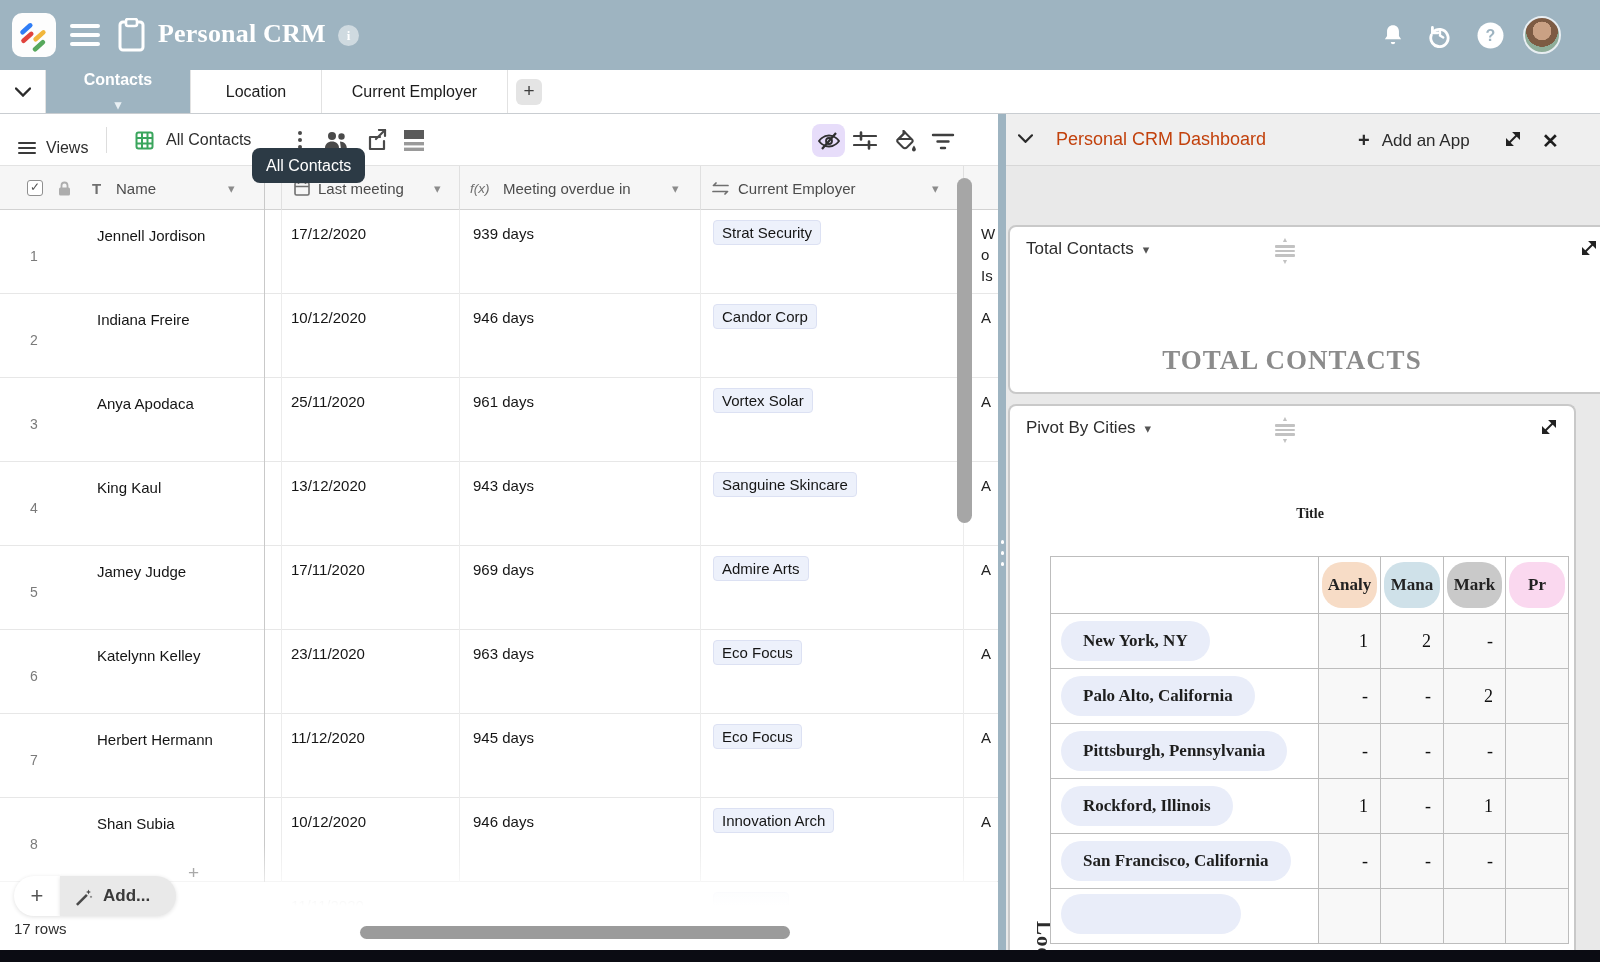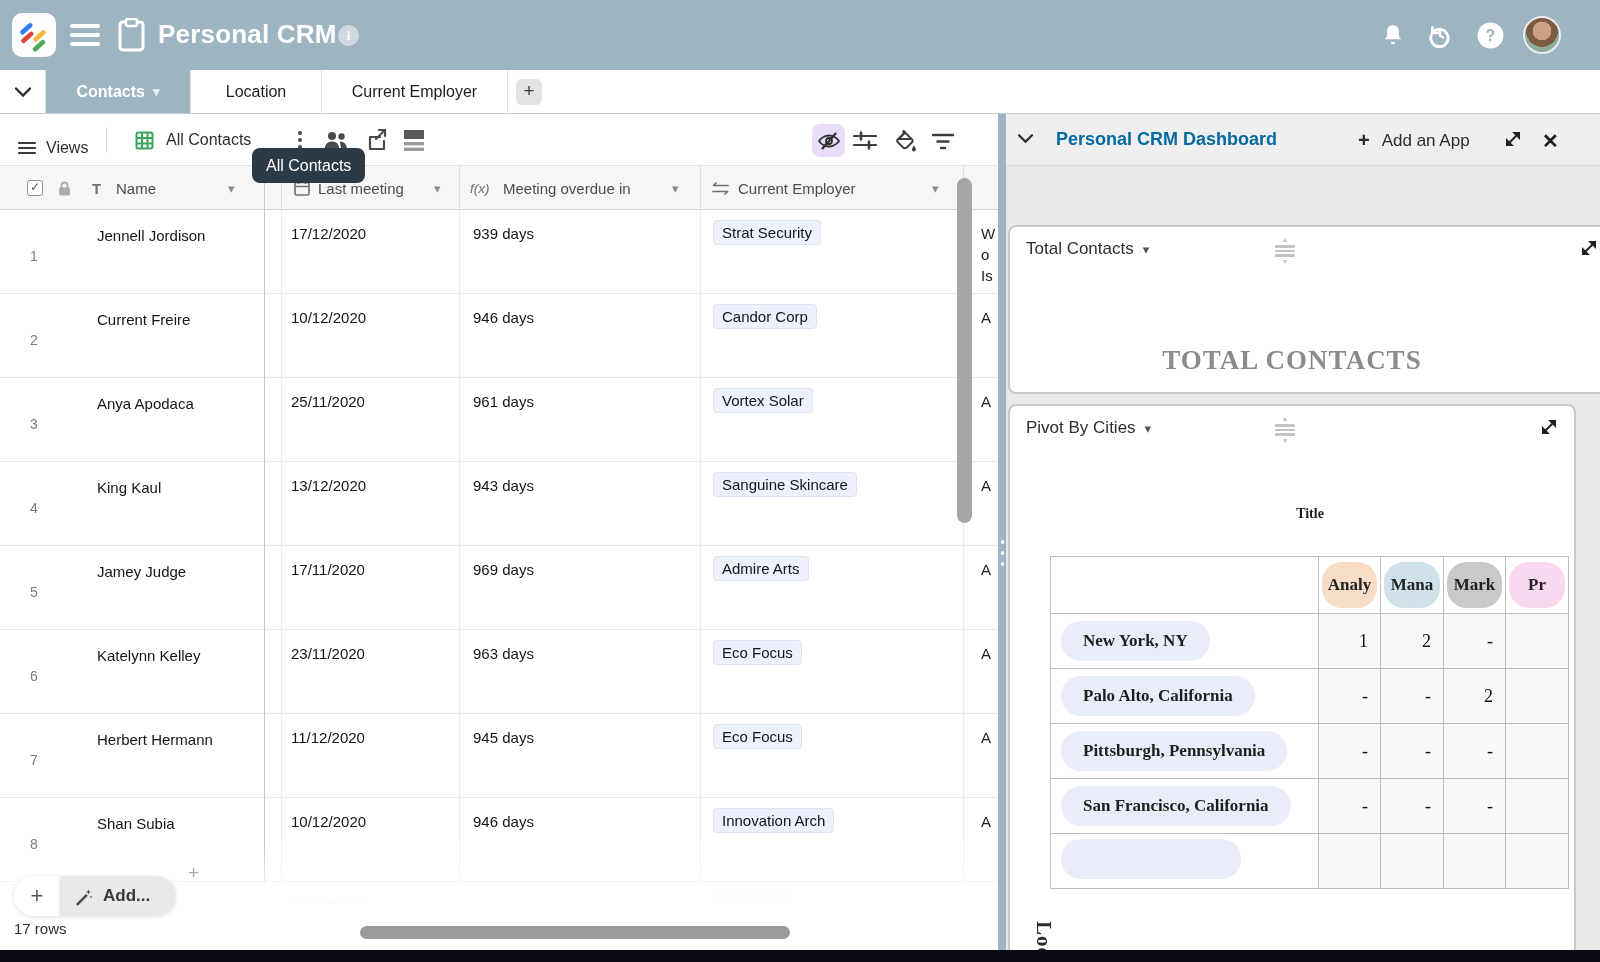--- a/index.html
+++ b/index.html
@@ -6,30 +6,30 @@
   html,body { width:1600px; height:962px; overflow:hidden; font-family:"Liberation Sans",sans-serif; background:#fff; }
   .abs { position:absolute; }
   #app { position:relative; width:1600px; height:962px; overflow:hidden; background:#fff; }
 
   
   #topbar { left:0; top:0; width:1600px; height:70px; background:#9eb4c1; }
   #logo-tile { left:12px; top:13px; width:44px; height:44px; background:#fdfdfd; border-radius:10px; display:flex; align-items:center; justify-content:center; }
   #hamburger { left:70px; top:24px; width:30px; height:22px; display:flex; flex-direction:column; justify-content:space-between; cursor:pointer; }
   #hamburger span { display:block; height:4px; border-radius:2px; background:#fff; }
   #clipboard { left:118px; top:18px; }
-  #base-title { left:158px; top:19px; color:#fff; font-size:26px; font-weight:bold; letter-spacing:.2px; }
+  #base-title { left:158px; top:19px; color:#fff; font-size:26px; font-weight:bold; letter-spacing:.2px;font-family:Liberation Serif, serif; }
   #info-dot { left:338px; top:25px; width:21px; height:21px; border-radius:50%; background:rgba(255,255,255,.5); color:#fff; font-size:13px; font-weight:bold; display:flex; align-items:center; justify-content:center; font-family:"Liberation Serif",serif; }
   .tb-icon { top:22px; width:26px; height:26px; }
   #avatar { left:1523px; top:16px; width:38px; height:38px; border-radius:50%; border:2px solid #e8eef2; background:radial-gradient(circle at 50% 38%, #caa184 0 34%, #7d5b43 35% 58%, #8fae9a 59%); overflow:hidden; }
 
   
   #tabrow { left:0; top:70px; width:1600px; height:44px; background:#fff; border-bottom:1px solid #c9cdd1; }
   #tab-caret { left:0; top:0; width:46px; height:43px; border-right:1px solid #e2e2e2; display:flex; align-items:center; justify-content:center; }
   .tab { top:0; height:43px; display:flex; align-items:center; justify-content:center; font-size:16px; color:#1c1c1c; background:#fff; border-right:1px solid #e2e2e2; }
-  #tab-contacts { left:46px; width:145px; background:#9eb4c1; color:#fff; font-weight:bold; gap:8px; }
+  #tab-contacts { left:46px; width:145px; background:#9eb4c1; color:#fff; font-weight:bold; gap:8px;flex-direction:column; }
   #tab-location { left:191px; width:131px; }
   #tab-employer { left:322px; width:186px; }
   #tab-add { left:516px; top:9px; width:26px; height:26px; background:#e4e4e4; border-radius:6px; color:#3c3c3c; font-size:19px; line-height:24px; text-align:center; }
   #apps-zone { left:1444px; top:0; width:156px; height:43px; border-left:1px solid #e2e2e2; display:flex; align-items:center; justify-content:center; gap:8px; color:#4b4b4b; font-weight:bold; font-size:17px; letter-spacing:.5px; }
 
   
   #toolbar { left:0; top:114px; width:998px; height:52px; background:#fff; border-bottom:1px solid #e3e3e3; }
   #views-btn { left:18px; top:13px; display:flex; align-items:center; gap:10px; font-size:16px; color:#2e2e2e; height:26px;margin-top:8px; }
   .mini-burger { width:18px; height:12px; display:flex; flex-direction:column; justify-content:space-between; }
   .mini-burger span { height:2px; background:#3a3a3a; border-radius:1px; }
@@ -69,21 +69,21 @@
   #add-plus { left:14px; top:876px; width:46px; height:40px; background:#fff; border-radius:20px 0 0 20px; box-shadow:0 1px 4px rgba(0,0,0,.12); display:flex; align-items:center; justify-content:center; font-size:22px; color:#555; z-index:12; }
   #add-pill { left:60px; top:876px; height:40px; padding:0 26px 0 14px; background:#e9e9e9; border-radius:0 20px 20px 0; display:flex; align-items:center; gap:10px; font-size:17px; font-weight:bold; color:#3a3a3a; z-index:12; box-shadow:0 1px 4px rgba(0,0,0,.12); }
   #rowcount { left:14px; top:920px; font-size:15px; color:#2f2f2f; z-index:12; }
   #hscroll { left:360px; top:926px; width:430px; height:13px; background:#9b9b9b; border-radius:7px; z-index:12; }
 
   
   #panel { left:998px; top:114px; width:602px; height:836px; background:#e9e9e9; }
   #panel-grip { left:0; top:0; width:8px; height:836px; background:#9eb4c1; z-index:5; }
   .grip-dot { position:absolute; left:2.5px; width:3.5px; height:3.5px; border-radius:50%; background:#fff; }
   #panel-head { left:8px; top:0; width:594px; height:52px; background:#efefef; border-bottom:1px solid #d7d7d7; }
-  #panel-title { left:50px; top:15px; font-size:18px; font-weight:bold; color:#0369a1; }
+  #panel-title { left:50px; top:15px; font-size:18px; font-weight:normal; color:#c2410c; }
   #addapp { left:352px; top:15px; display:flex; gap:12px; align-items:center; font-size:17px; color:#2b2b2b; }
   #addapp .plus { font-size:20px; font-weight:bold; }
   .card { position:absolute; background:#fff; border:2px solid #c9c9c9; border-radius:8px; }
   #card-total { left:10px; top:111px; width:608px; height:169px; }
   #card-pivot { left:10px; top:290px; width:568px; height:660px; border-bottom:none; border-radius:8px 8px 0 0; overflow:hidden; }
   .card-title { position:absolute; left:16px; top:12px; font-size:17px; color:#2d2d2d; display:flex; gap:9px; align-items:center; }
   .drag-handle { position:absolute; left:262px; top:10px; width:26px; display:flex; flex-direction:column; align-items:center; gap:2px; color:#c2c2c2; }
   .drag-handle i { display:block; width:20px; height:2.5px; background:#c2c2c2; border-radius:1px; }
   .drag-handle b { font-style:normal; font-size:7px; line-height:6px; color:#c2c2c2; }
   .expand-ic { position:absolute; right:16px; top:12px; }
@@ -301,21 +301,21 @@
             <div>Is</div>
           </div>
         </div>
         <div class="rowline" style="top: 84px;">
           <div class="vline frozen" style="left: 264px;"></div>
           <div class="vline" style="left: 281px;"></div>
           <div class="vline" style="left: 459px;"></div>
           <div class="vline" style="left: 700px;"></div>
           <div class="vline" style="left: 963px;"></div>
           <div class="rnum">2</div>
-          <div class="rname">Current Freire</div>
+          <div class="rname">Indiana Freire</div>
           <div class="rdate">10/12/2020</div>
           <div class="rdays">946 days</div>
           <div class="chip">Candor Corp</div>
           <div class="peek">
             <div>A</div>
           </div>
         </div>
         <div class="rowline" style="top: 168px;">
           <div class="vline frozen" style="left: 264px;"></div>
           <div class="vline" style="left: 281px;"></div>
@@ -540,20 +540,27 @@
                 <td class="vcell"></td>
               </tr>
               <tr>
                 <td class="labcell"><span class="citypill">Pittsburgh, Pennsylvania</span></td>
                 <td class="vcell">-</td>
                 <td class="vcell">-</td>
                 <td class="vcell">-</td>
                 <td class="vcell"></td>
               </tr>
               <tr>
+                <td class="labcell"><span class="citypill">Rockford, Illinois</span></td>
+                <td class="vcell">1</td>
+                <td class="vcell">-</td>
+                <td class="vcell">1</td>
+                <td class="vcell"></td>
+              </tr>
+              <tr>
                 <td class="labcell"><span class="citypill">San Francisco, California</span></td>
                 <td class="vcell">-</td>
                 <td class="vcell">-</td>
                 <td class="vcell">-</td>
                 <td class="vcell"></td>
               </tr>
               <tr>
                 <td class="labcell"><span class="citypill" style="min-width: 180px;"></span></td>
                 <td class="vcell"></td>
                 <td class="vcell"></td>

